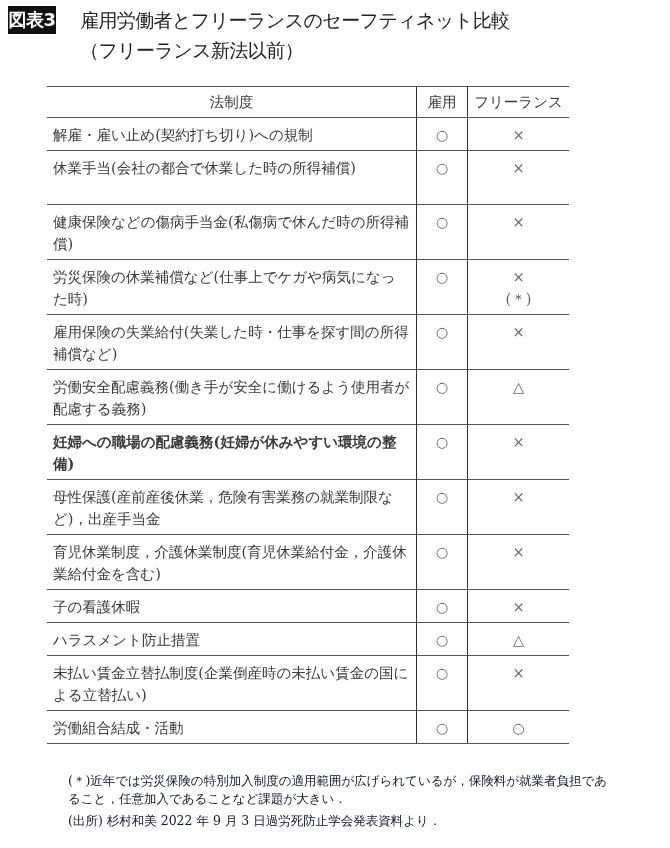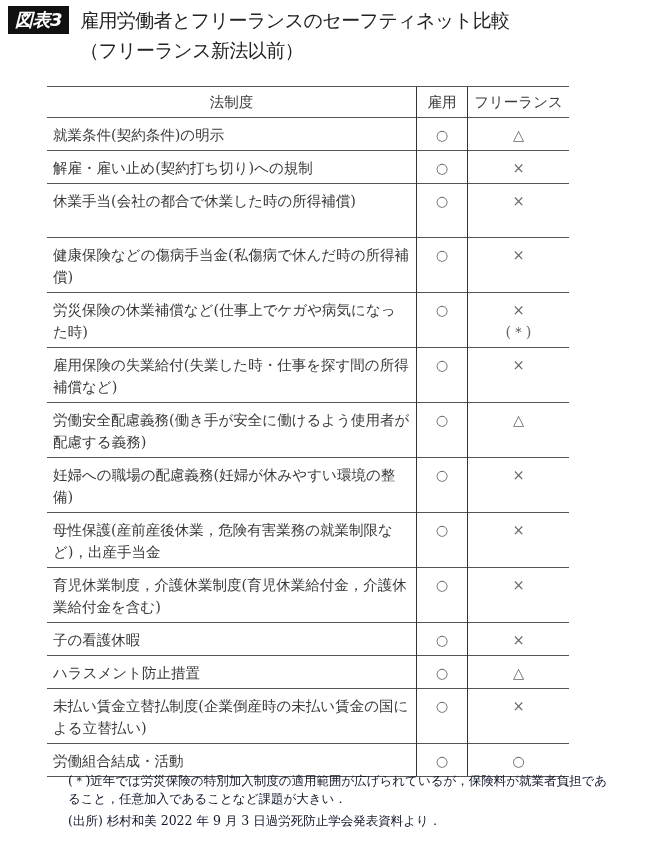--- a/index.html
+++ b/index.html
@@ -1,22 +1,22 @@
 <!DOCTYPE html>
 <html><head>
 <meta charset="utf-8">
 <style>
   html, body { margin: 0; padding: 0; background: #ffffff; }
   body { width: 670px; height: 848px; position: relative; overflow: hidden;
          font-family: "DejaVu Serif", "Liberation Serif", serif; color: #333; }
   .title-wrap { position: absolute; left: 8px; top: 6px; }
-  .badge { position: absolute; left: 0; top: 0; width: 61px; height: 28px;
+  .badge { position: absolute; left: 0; top: 0; width: 48px; height: 28px;
            background: #111; color: #fff; font-family: "DejaVu Sans", sans-serif;
            font-weight: bold; font-size: 18px; line-height: 28px; text-align: center;
-           letter-spacing: -0.5px; font-style: italic; }
+           letter-spacing: -0.5px; }
   .title-line { position: absolute; left: 72px; font-family: "DejaVu Sans", sans-serif;
                 font-size: 19px; color: #222; white-space: nowrap; letter-spacing: -0.6px; }
   .title-line.l1 { top: 2px; }
   .title-line.l2 { top: 32px; }
 
   table.cmp { position: absolute; left: 47px; top: 86px; width: 522px;
               border-collapse: collapse; font-size: 14.5px; color: #3a3a3a; }
   table.cmp th, table.cmp td { border-top: 1.5px solid #555; padding: 0; vertical-align: top; }
   table.cmp tr:last-child td { border-bottom: 1.5px solid #555; }
   table.cmp th { font-weight: normal; height: 30px; line-height: 30px; text-align: center; }
@@ -45,25 +45,20 @@
 <table class="cmp">
   <thead>
     <tr>
       <th class="c1">法制度</th>
       <th class="c2">雇用</th>
       <th class="c3">フリーランス</th>
     </tr>
   </thead>
   <tbody id="tbody">
       <tr class="r1">
-        <td class="c1" style="white-space: normal;">就業条件(契約条件)の明示</td>
-        <td class="c2" style="white-space: normal;">○</td>
-        <td class="c3" style="white-space: pre-line;">△</td>
-      </tr>
-      <tr class="r1">
         <td class="c1" style="white-space: normal;">解雇・雇い止め(契約打ち切り)への規制</td>
         <td class="c2" style="white-space: normal;">○</td>
         <td class="c3" style="white-space: pre-line;">×</td>
       </tr>
       <tr class="r2">
         <td class="c1" style="white-space: normal;">休業手当(会社の都合で休業した時の所得補償)</td>
         <td class="c2" style="white-space: normal;">○</td>
         <td class="c3" style="white-space: pre-line;">×</td>
       </tr>
       <tr class="r2">
@@ -81,21 +76,21 @@
         <td class="c1" style="white-space: normal;">雇用保険の失業給付(失業した時・仕事を探す間の所得補償など)</td>
         <td class="c2" style="white-space: normal;">○</td>
         <td class="c3" style="white-space: pre-line;">×</td>
       </tr>
       <tr class="r2">
         <td class="c1" style="white-space: normal;">労働安全配慮義務(働き手が安全に働けるよう使用者が配慮する義務)</td>
         <td class="c2" style="white-space: normal;">○</td>
         <td class="c3" style="white-space: pre-line;">△</td>
       </tr>
       <tr class="r2">
-        <td class="c1" style="white-space: normal;">妊婦への職場の配慮義務(妊婦が休みやすい環境の整備)</td>
+        <td class="c1" style="white-space: normal; font-weight: bold;">妊婦への職場の配慮義務(妊婦が休みやすい環境の整備)</td>
         <td class="c2" style="white-space: normal;">○</td>
         <td class="c3" style="white-space: pre-line;">×</td>
       </tr>
       <tr class="r2">
         <td class="c1" style="white-space: normal;">母性保護(産前産後休業，危険有害業務の就業制限など)，出産手当金</td>
         <td class="c2" style="white-space: normal;">○</td>
         <td class="c3" style="white-space: pre-line;">×</td>
       </tr>
       <tr class="r2">
         <td class="c1" style="white-space: normal;">育児休業制度，介護休業制度(育児休業給付金，介護休業給付金を含む)</td>

